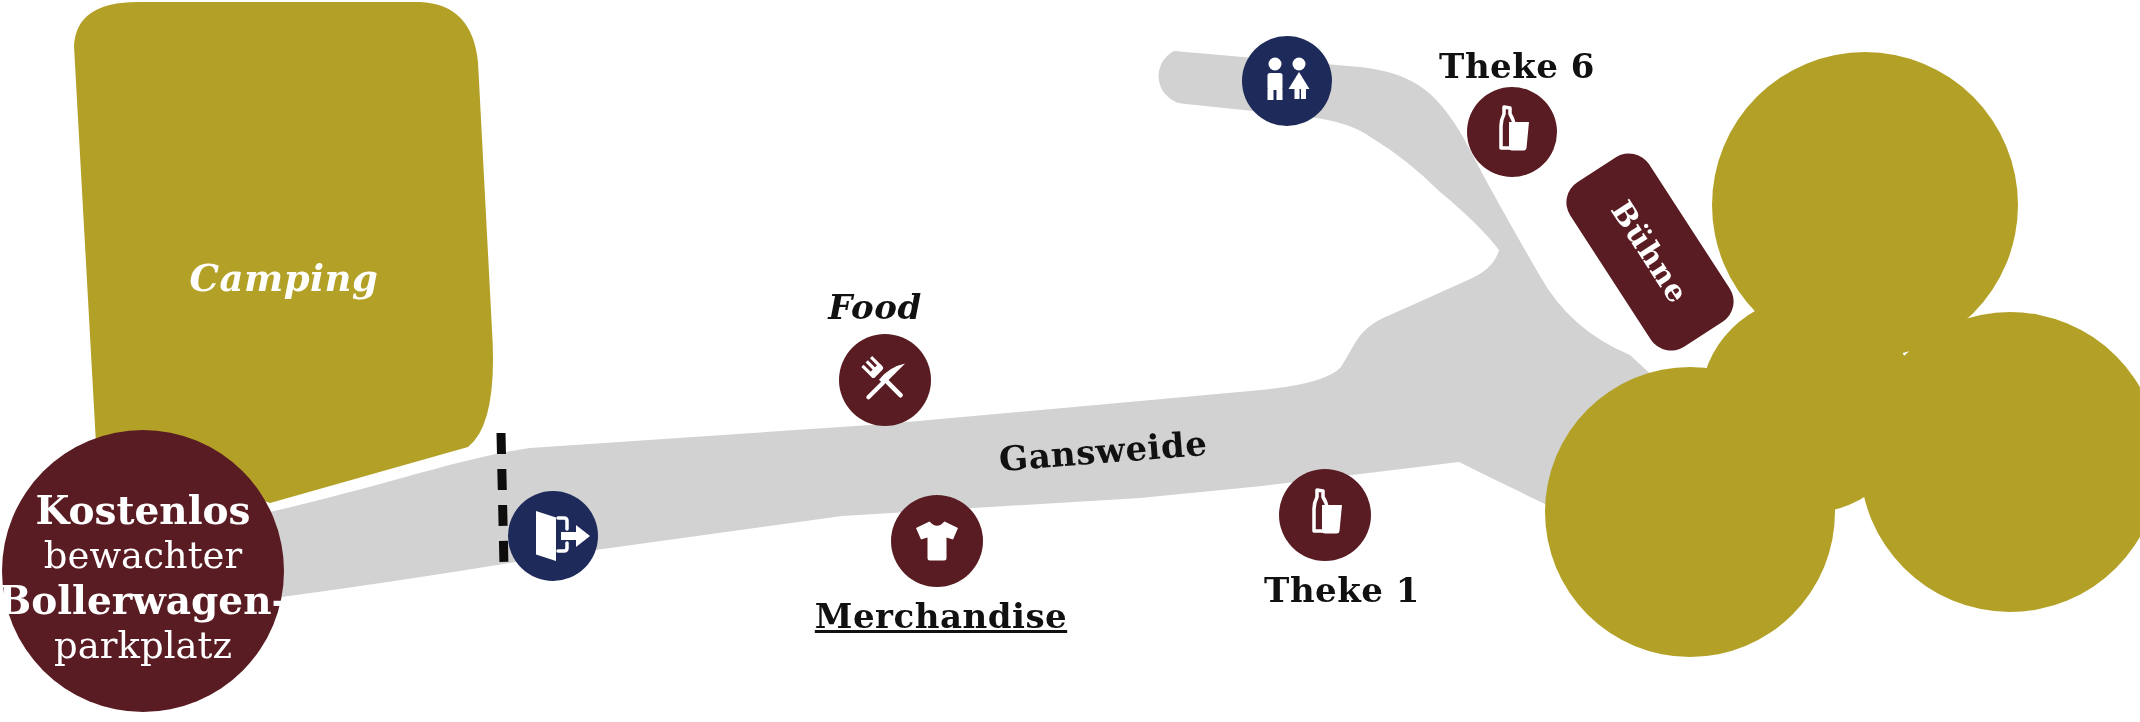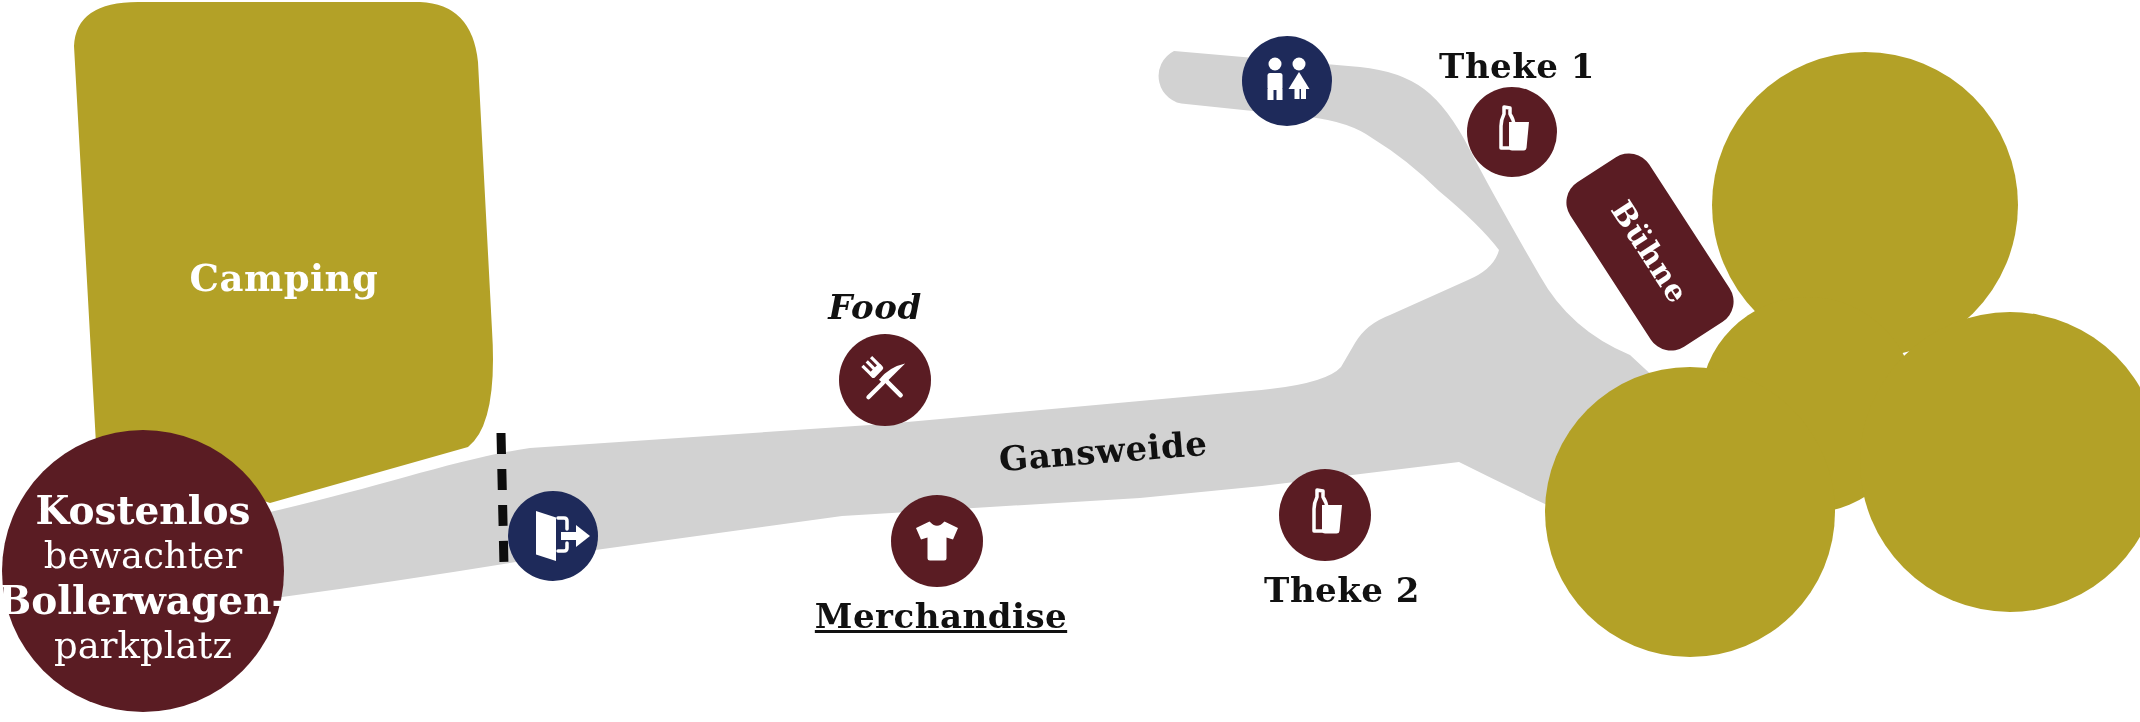--- a/index.html
+++ b/index.html
@@ -4,21 +4,21 @@
 <style>
   html,body{margin:0;padding:0;background:#ffffff;}
   .stage{position:relative;width:2140px;height:722px;overflow:hidden;background:#ffffff;
          font-family:"DejaVu Serif", serif;}
   .base{position:absolute;left:0;top:0;}
   .lbl{position:absolute;transform:translate(-50%,-50%);font-weight:bold;font-size:34px;
        color:#111111;white-space:nowrap;letter-spacing:0.5px;}
   .lbl.white{color:#ffffff;}
   .lbl.rot-path{transform:translate(-50%,-50%) rotate(-4.5deg);}
   .lbl.rot-stage{transform:translate(-50%,-50%) rotate(57deg);font-size:30px;letter-spacing:1px;}
-  .camping-lbl{font-size:37px;}
+  .camping-lbl{font-size:37px;font-style:italic;}
   .poi{position:absolute;}
   .ic{fill:#ffffff;}
   .ic-stroke{fill:none;stroke:#ffffff;stroke-width:3.5;stroke-linejoin:round;stroke-linecap:round;}
   .parking-text{position:absolute;left:143px;top:578px;transform:translate(-50%,-50%);
                 text-align:center;color:#ffffff;line-height:45px;font-size:37px;}
   .parking-text .b{font-weight:bold;font-size:39px;}
 </style>
 </head>
 <body>
 
@@ -155,19 +155,19 @@
     <div>parkplatz</div>
   </div>
 
 
   <div class="lbl" style="left:875px;top:307px;font-style:italic;">Food</div>
 
   <div class="lbl rot-path" style="left:1103px;top:451px;">Gansweide</div>
 
   <div class="lbl" style="left:941px;top:616px;text-decoration:underline;">Merchandise</div>
 
-  <div class="lbl" style="left:1342px;top:590px;">Theke 2</div>
+  <div class="lbl" style="left:1342px;top:590px;">Theke 1</div>
 
-  <div class="lbl" style="left:1517px;top:66px;">Theke 1</div>
+  <div class="lbl" style="left:1517px;top:66px;">Theke 6</div>
 
   <div class="lbl white rot-stage" style="left:1650px;top:252px;">Bühne</div>
 
 </div>
 
 </body></html>

